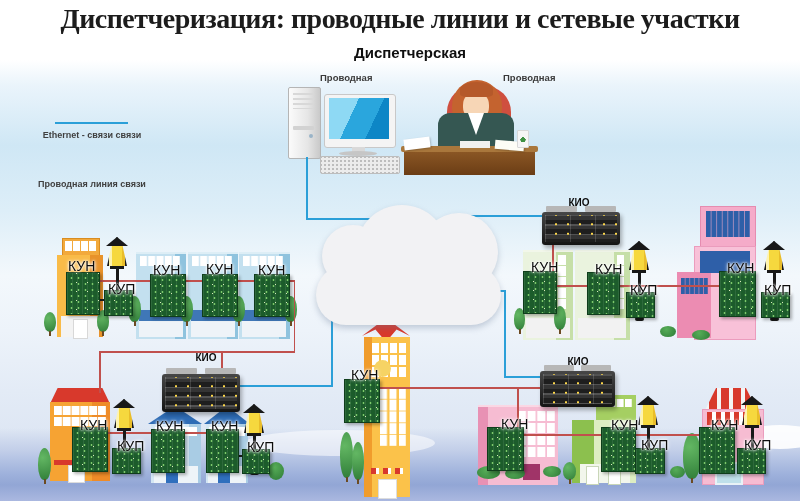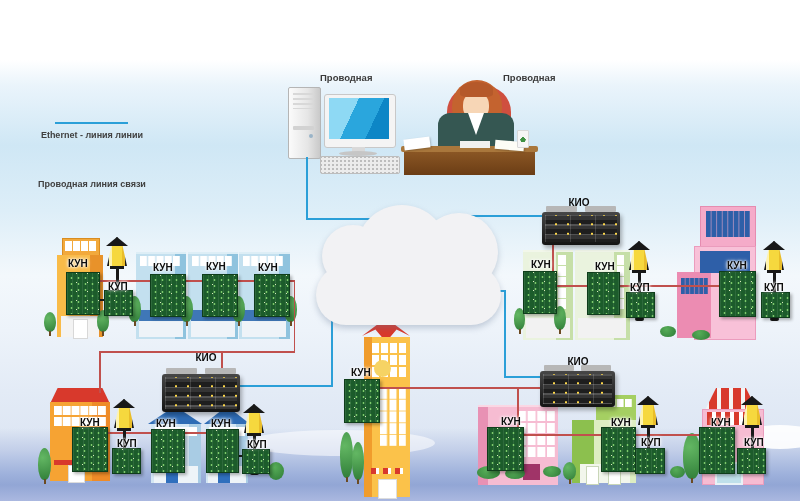--- a/index.html
+++ b/index.html
@@ -15,21 +15,21 @@
   .room-title{position:absolute;left:290px;top:44px;width:240px;text-align:center;font-size:15px;font-weight:800;color:#0f0f0f;}
   .cap-lbl{position:absolute;font-size:9.5px;font-weight:800;color:#3a3a3a;}
   
   .leg-line{position:absolute;height:2px;}
   .leg-txt{position:absolute;width:110px;text-align:center;font-size:9px;font-weight:800;color:#404040;line-height:1.45;}
   
   .lnb{position:absolute;background:#2b9fd8;z-index:3;}
   .lnr{position:absolute;background:#c0504d;z-index:3;}
   .lnk{position:absolute;background:#1e1e1e;z-index:3;}
   
-  .lbl{position:absolute;font-size:10px;font-weight:700;color:#0d0d0d;z-index:7;text-shadow:0 0 2px #fff,0 0 3px #fff,0 0 4px #fff;}
+  .lbl{position:absolute;font-size:14px;font-weight:400;color:#0d0d0d;z-index:7;text-shadow:0 0 2px #fff,0 0 3px #fff,0 0 4px #fff;}
   .lbl-kio{position:absolute;width:40px;text-align:center;font-size:10px;font-weight:800;color:#0d0d0d;z-index:7;}
   
   .pcb{position:absolute;z-index:6;background:#1c5c2b;border:1px solid #0f3d1b;box-shadow:2px 2px 3px rgba(0,0,0,.3);
        background-image:radial-gradient(#7cc96a 1px,rgba(0,0,0,0) 1.2px),radial-gradient(#d9edba .8px,rgba(0,0,0,0) 1px),repeating-linear-gradient(90deg,rgba(255,255,255,.08) 0 1px,rgba(0,0,0,0) 1px 5px);
        background-size:7px 6px,11px 9px,auto;background-position:1px 2px,4px 5px,0 0;}
   
   .rack{position:absolute;z-index:4;background:linear-gradient(#474747,#141414);border-radius:3px;box-shadow:2px 3px 4px rgba(0,0,0,.3);}
   .rack:before,.rack:after{content:"";position:absolute;top:-6px;width:40%;height:6px;background:#b7b7b7;border-radius:1px;}
   .rack:before{left:5%;}
   .rack:after{right:5%;}
@@ -59,25 +59,27 @@
 </head>
 <body>
 
 <div id="stage">
 
   <div class="bg-sky"></div>
   <div class="bg-band"></div>
   <div class="hill" style="left:740px;top:425px;width:80px;height:24px;"></div>
   <div class="hill" style="left:245px;top:430px;width:190px;height:26px;opacity:.55;"></div>
 
+  <div class="main-title">Диспетчеризация: проводные линии и сетевые участки</div>
+  <div class="room-title">Диспетчерская</div>
   <div class="cap-lbl" style="left:320px;top:72px;">Проводная</div>
   <div class="cap-lbl" style="left:503px;top:72px;">Проводная</div>
 
   <div class="leg-line" style="left:55px;top:122px;width:73px;background:#2b9fd8;"></div>
-  <div class="leg-txt" style="left:37px;top:129px;">Ethernet - линия линии</div>
+  <div class="leg-txt" style="left:37px;top:129px;">Ethernet - связи связи</div>
   <div class="leg-line" style="left:55px;top:171px;height:1.5px;background:#c0504d;"></div>
   <div class="leg-txt" style="left:37px;top:178px;">Проводная линия связи</div>
 
   <div class="abs" style="left:288px;top:87px;width:31px;height:70px;background:linear-gradient(90deg,#fbfbfb,#e6e6e6 60%,#c9c9c9);border:1px solid #b5b5b5;border-radius:2px;z-index:2;">
     <div class="abs" style="left:4px;top:5px;width:21px;height:16px;background:repeating-linear-gradient(180deg,#d8d8d8 0 2px,rgba(0,0,0,0) 2px 5px);"></div>
     <div class="abs" style="left:4px;top:38px;width:21px;height:4px;background:#d2d2d2;border-radius:1px;"></div>
     <div class="abs" style="left:20px;top:46px;width:4px;height:4px;background:#9ab4c8;border-radius:50%;"></div>
   </div>
   <div class="abs" style="left:324px;top:94px;width:70px;height:52px;background:#f4f4f4;border:1px solid #c8c8c8;border-radius:3px;z-index:2;">
     <div class="abs" style="left:4px;top:3px;width:60px;height:41px;background:linear-gradient(115deg,#8ed9f4 0 38%,#2aa6dd 38% 70%,#0d86c6 70%);"></div>

